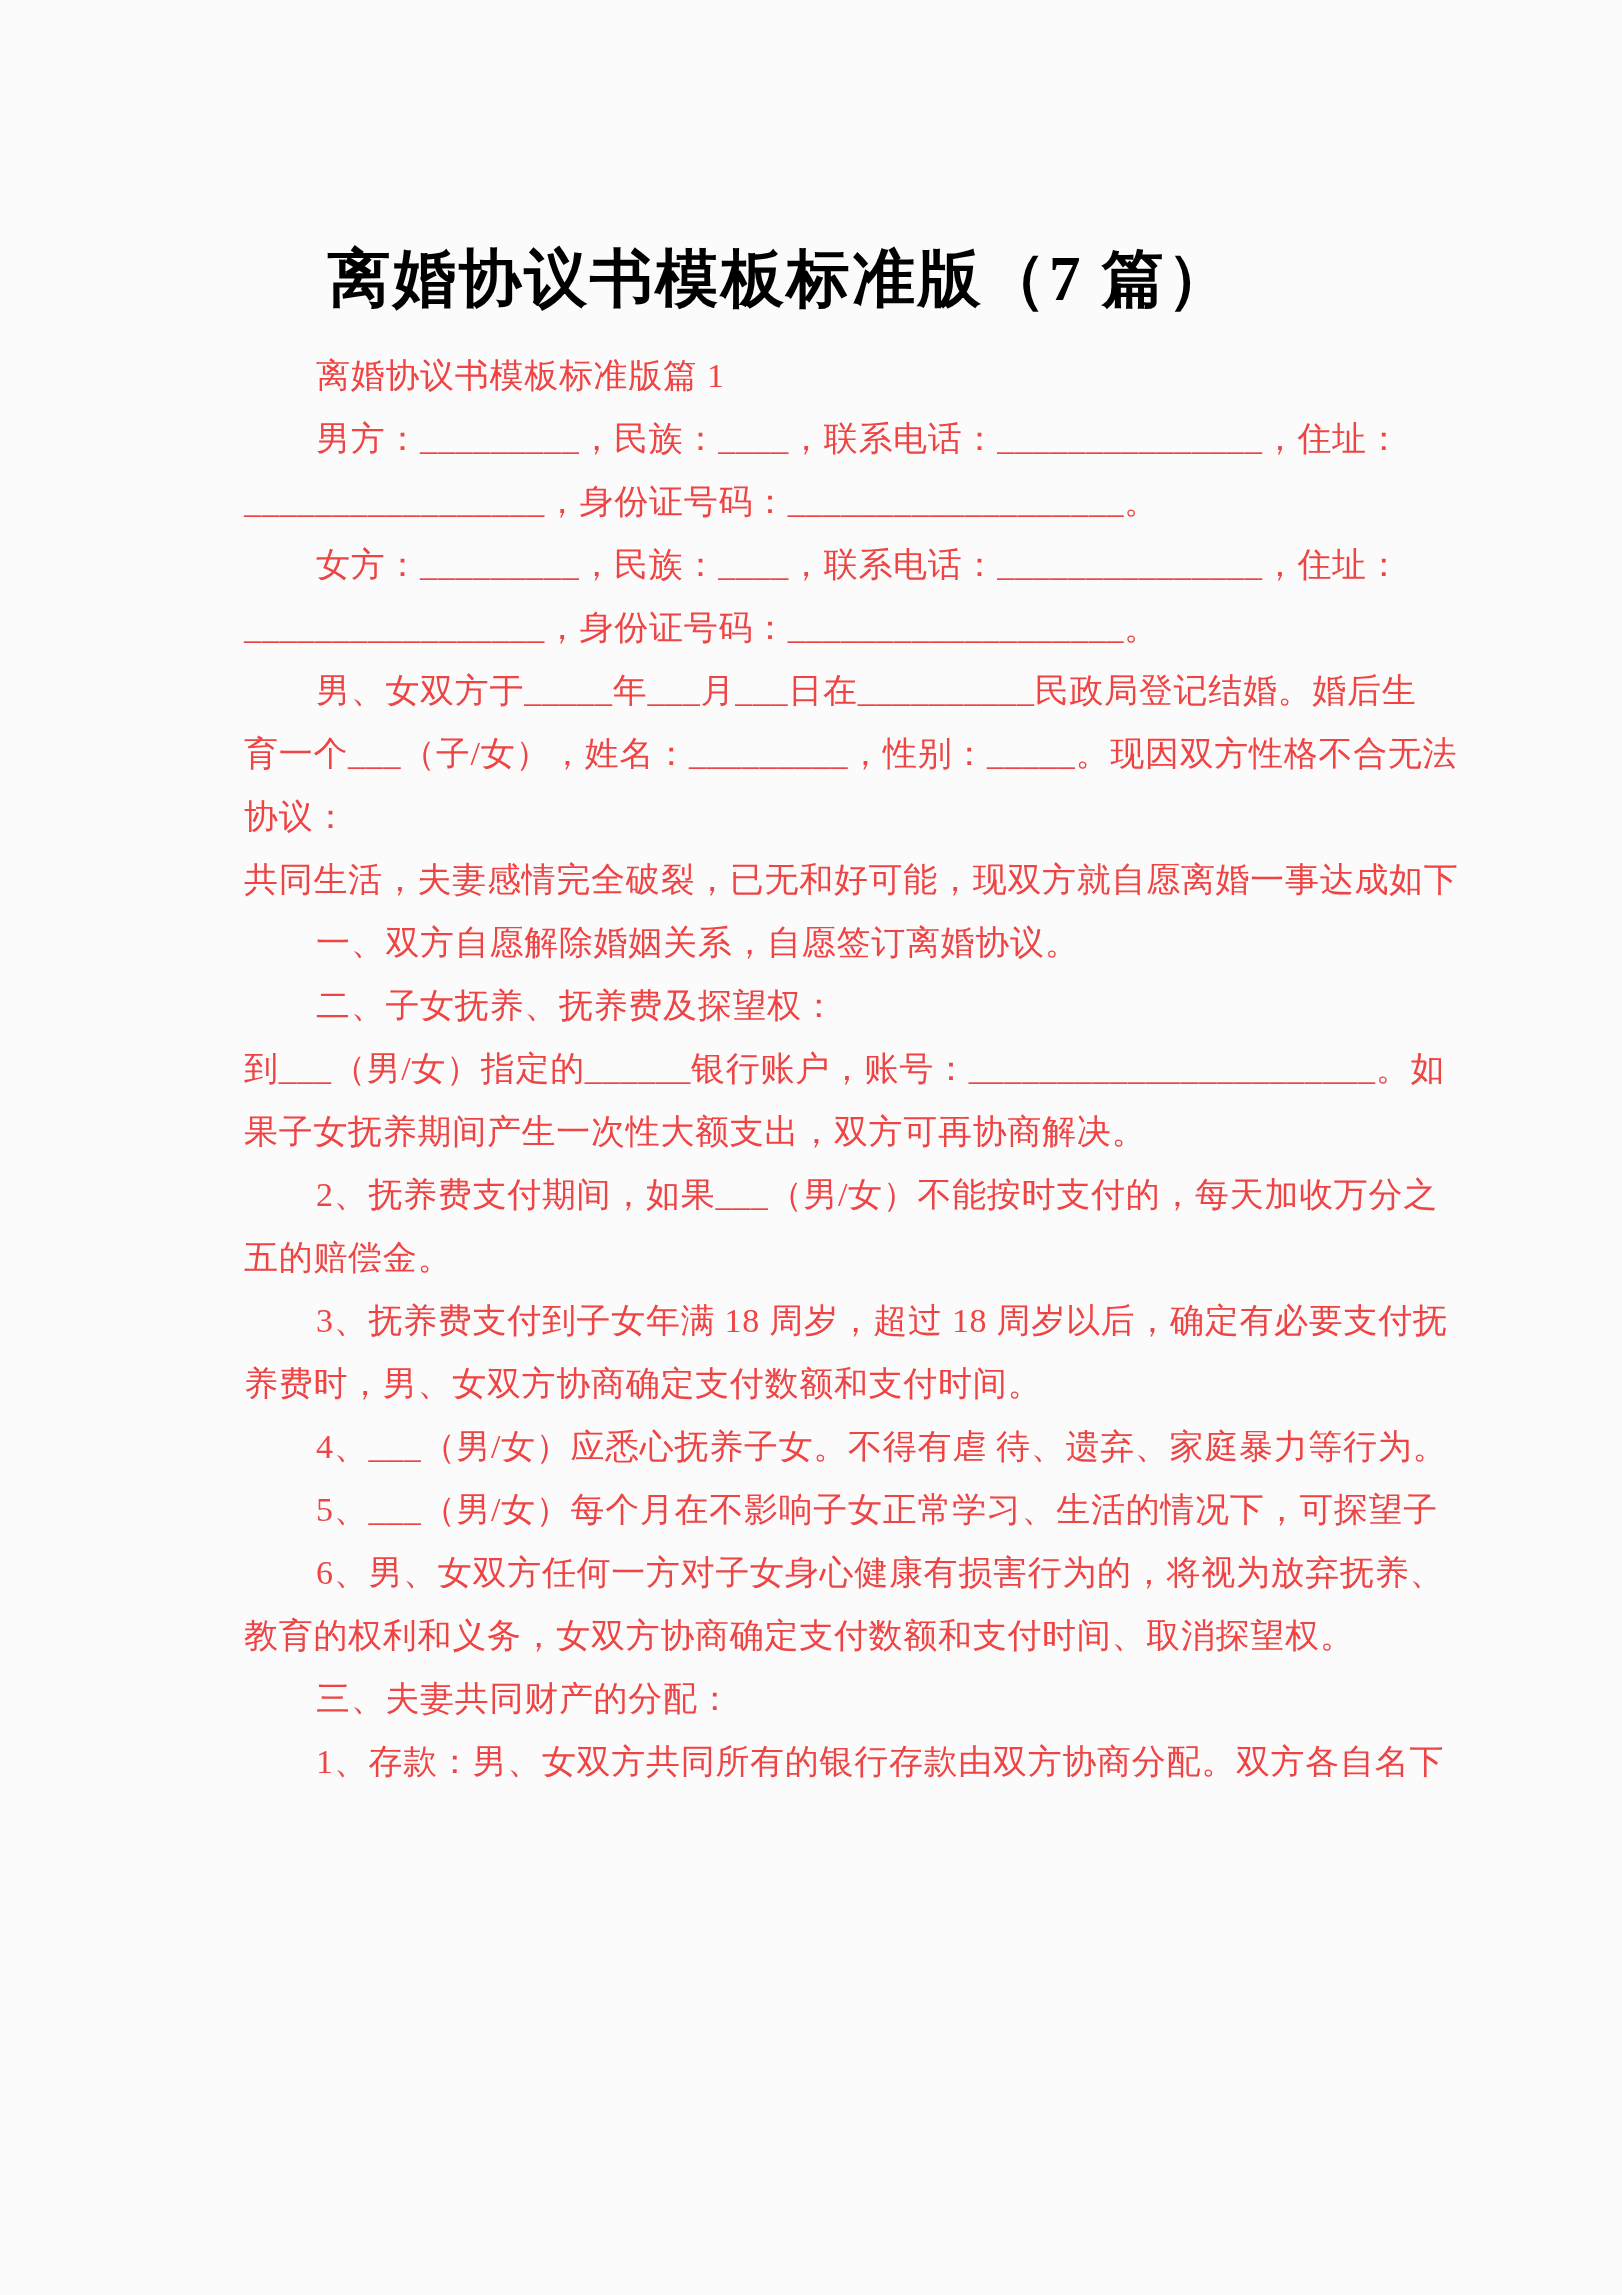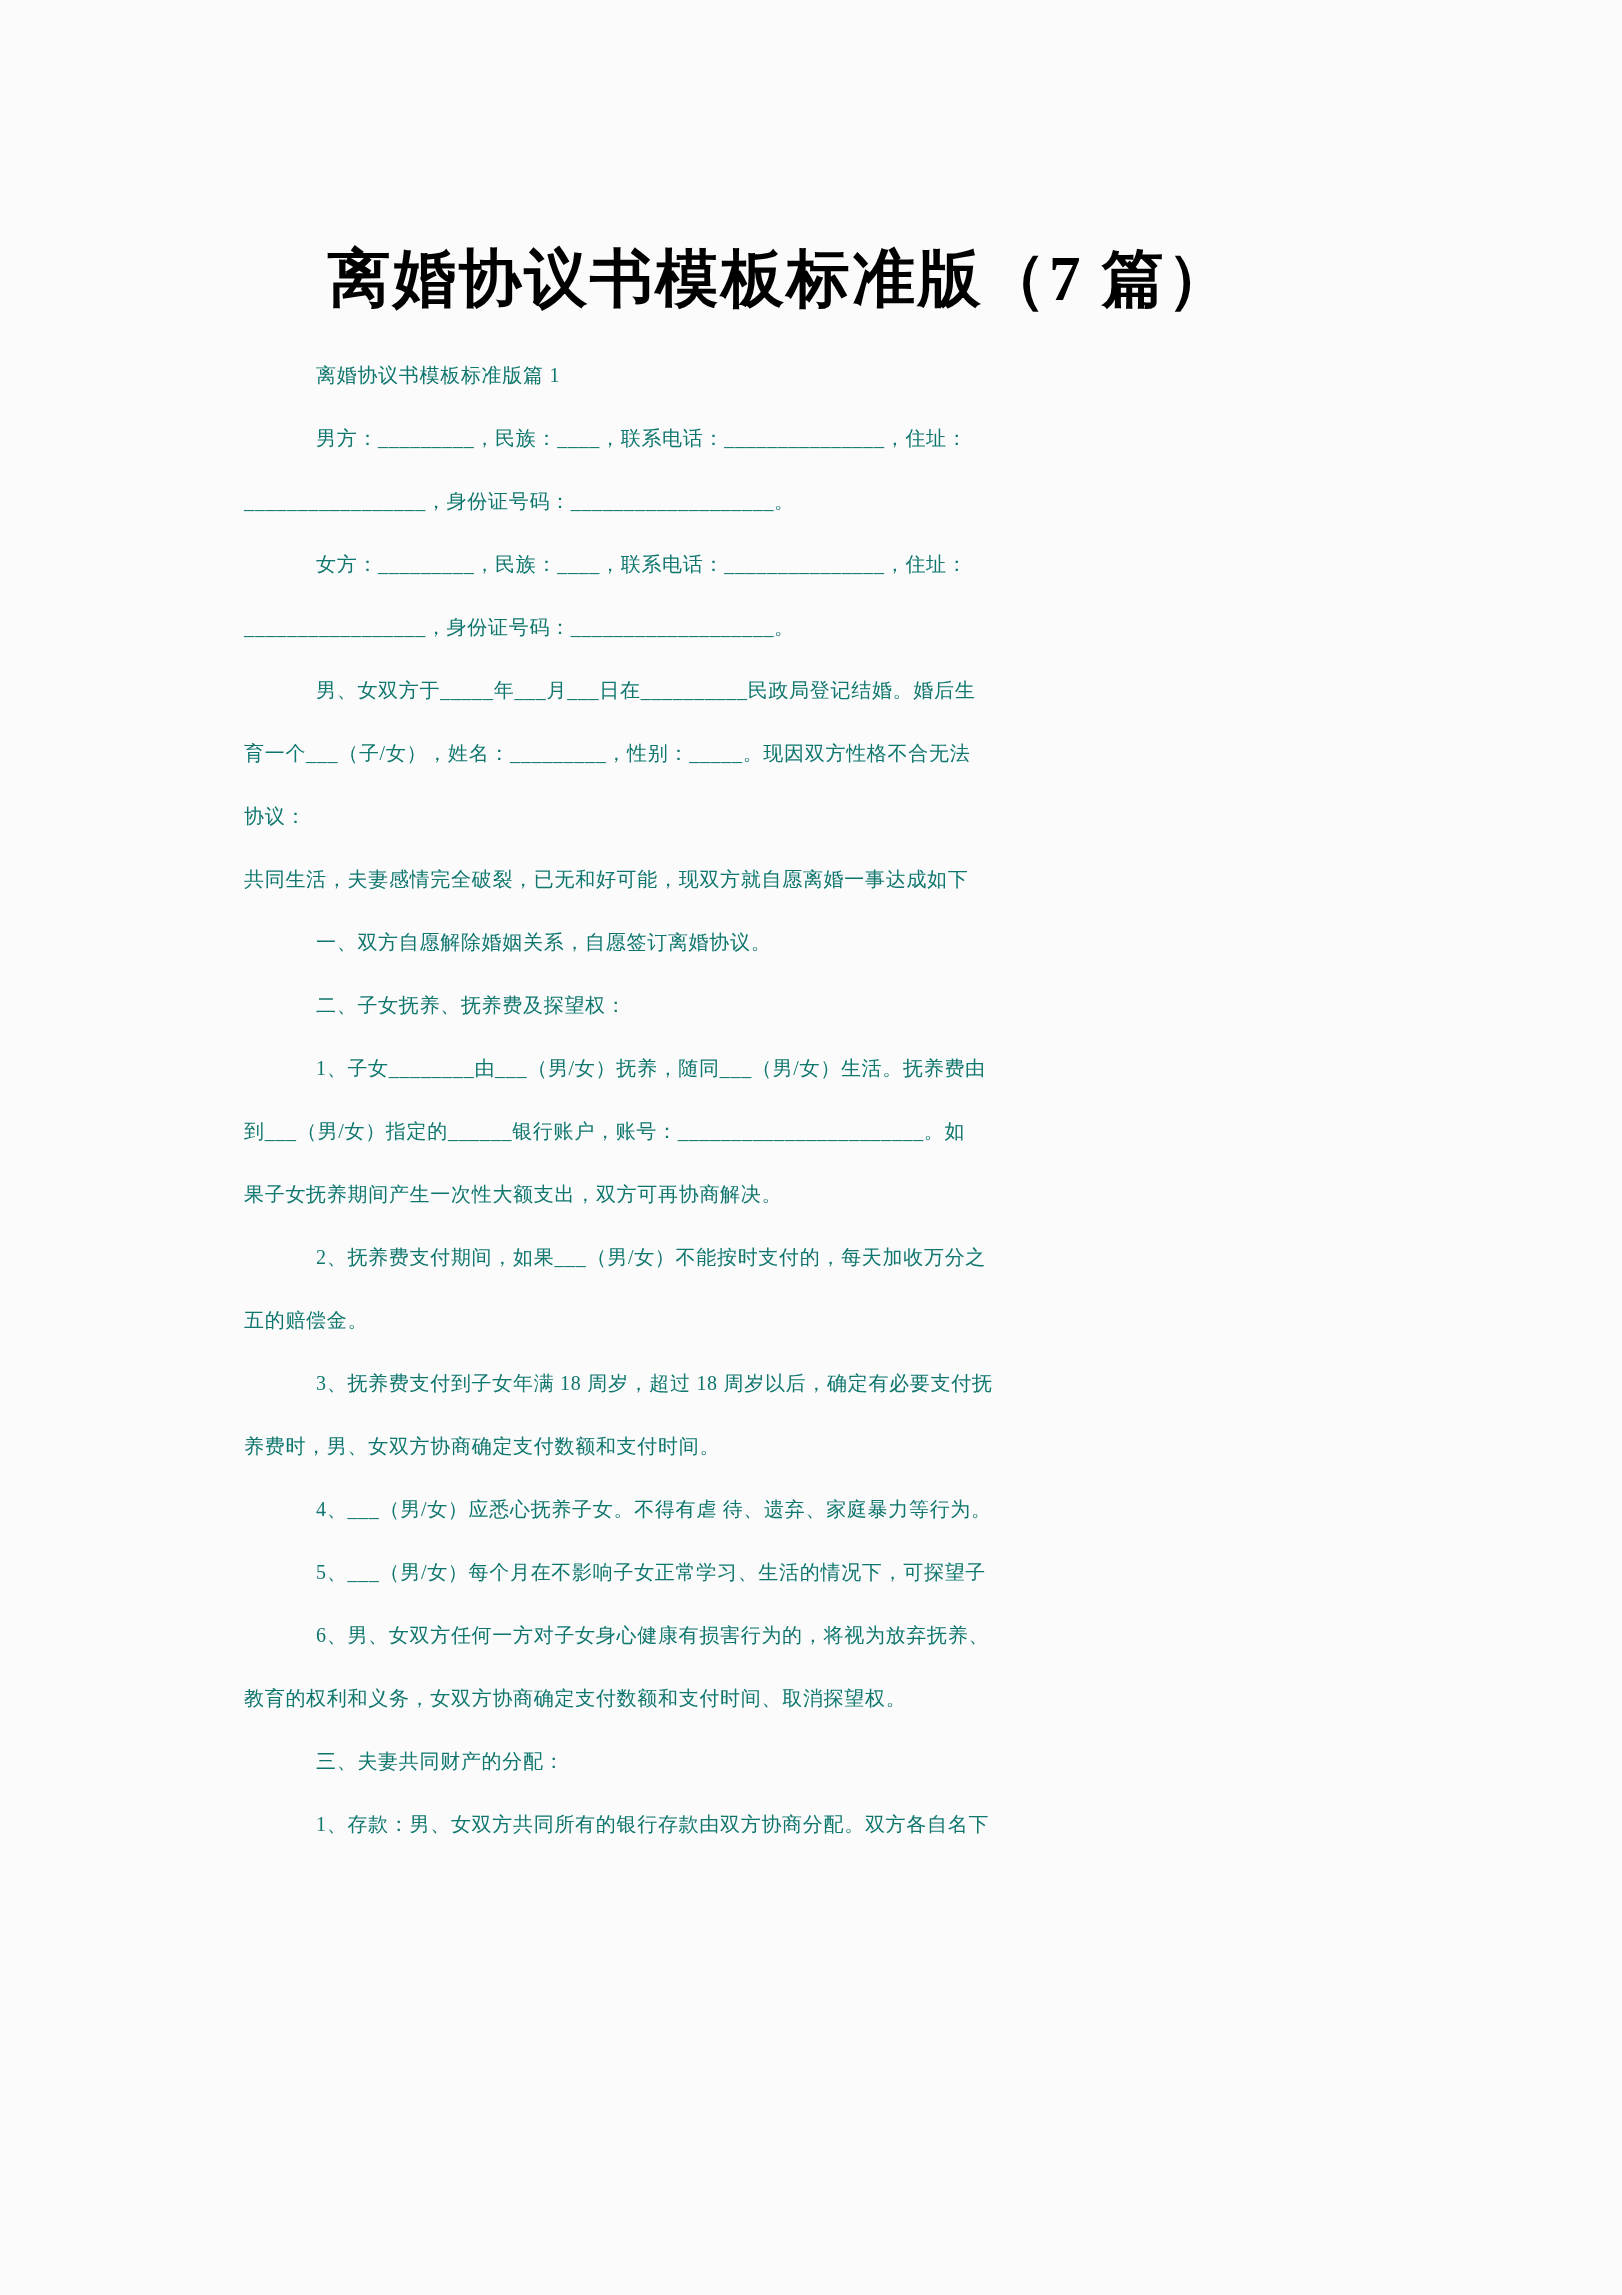--- a/index.html
+++ b/index.html
@@ -34,22 +34,22 @@
     position: absolute;
     left: 244px;
     top: 344px;
     width: 1171px;
   }
   .line {
     display: block;
     margin: 0;
     height: 63px;
     line-height: 63px;
-    font-size: 20px;
-    color: #0f766e;
+    font-size: 34px;
+    color: #ef4444;
     white-space: pre;
     letter-spacing: 0.7px;
   }
   .line.indent {
     padding-left: 72px;
   }
   .section-heading {
     font-weight: 400;
   }
 </style>
@@ -65,21 +65,20 @@
   <p class="line indent">男方：_________，民族：____，联系电话：_______________，住址：</p>
       <p class="line">_________________，身份证号码：___________________。</p>
       <p class="line indent">女方：_________，民族：____，联系电话：_______________，住址：</p>
       <p class="line">_________________，身份证号码：___________________。</p>
       <p class="line indent">男、女双方于_____年___月___日在__________民政局登记结婚。婚后生</p>
       <p class="line">育一个___（子/女），姓名：_________，性别：_____。现因双方性格不合无法</p>
       <p class="line">协议：</p>
       <p class="line">共同生活，夫妻感情完全破裂，已无和好可能，现双方就自愿离婚一事达成如下</p>
       <p class="line indent">一、双方自愿解除婚姻关系，自愿签订离婚协议。</p>
       <p class="line indent">二、子女抚养、抚养费及探望权：</p>
-      <p class="line indent">1、子女________由___（男/女）抚养，随同___（男/女）生活。抚养费由</p>
       <p class="line">到___（男/女）指定的______银行账户，账号：_______________________。如</p>
       <p class="line">果子女抚养期间产生一次性大额支出，双方可再协商解决。</p>
       <p class="line indent">2、抚养费支付期间，如果___（男/女）不能按时支付的，每天加收万分之</p>
       <p class="line">五的赔偿金。</p>
       <p class="line indent">3、抚养费支付到子女年满 18 周岁，超过 18 周岁以后，确定有必要支付抚</p>
       <p class="line">养费时，男、女双方协商确定支付数额和支付时间。</p>
       <p class="line indent">4、___（男/女）应悉心抚养子女。不得有虐 待、遗弃、家庭暴力等行为。</p>
       <p class="line indent">5、___（男/女）每个月在不影响子女正常学习、生活的情况下，可探望子</p>
       <p class="line indent">6、男、女双方任何一方对子女身心健康有损害行为的，将视为放弃抚养、</p>
       <p class="line">教育的权利和义务，女双方协商确定支付数额和支付时间、取消探望权。</p>

